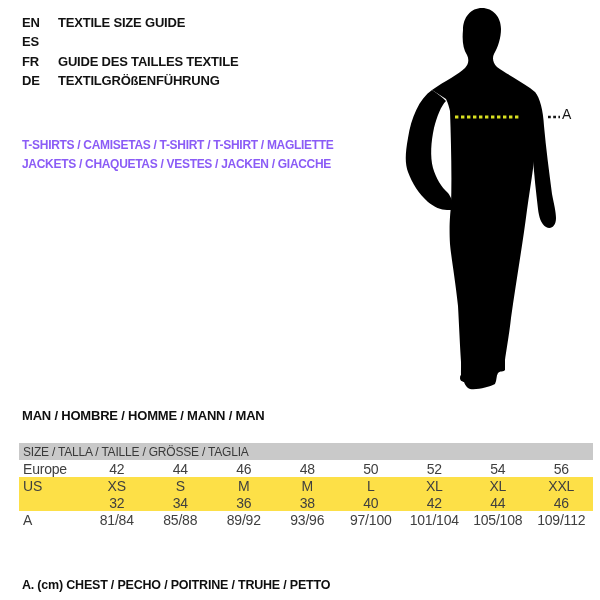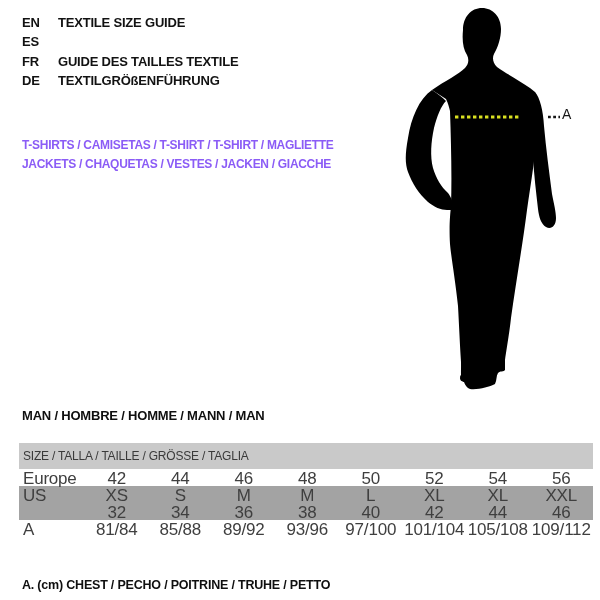--- a/index.html
+++ b/index.html
@@ -20,26 +20,26 @@
   .figure{position:absolute;left:403px;top:6px;width:175px;height:390px;}
   .figure svg{display:block;}
   .measure-label{position:absolute;left:159px;top:100px;font-size:14px;font-weight:500;color:#161616;}
 
   
   .section-title{position:absolute;left:22px;top:408px;font-size:13px;font-weight:700;
                  letter-spacing:-0.2px;color:#0f0f0f;}
 
   
   .size-table{position:absolute;left:19px;top:443px;width:574px;}
-  .thead{height:26px;background:#c9c9c9;display:flex;align-items:center;
+  .thead{height:17px;background:#c9c9c9;display:flex;align-items:center;
          padding-left:4px;font-size:12px;color:#3a3a3a;letter-spacing:-0.2px;box-sizing:border-box;}
   .trow{display:grid;grid-template-columns:66px repeat(8,1fr);height:17px;
-        align-items:center;font-size:17px;color:#3f3f3f;letter-spacing:-0.2px;}
+        align-items:center;font-size:14px;color:#3f3f3f;letter-spacing:-0.2px;}
   .trow.last{height:18px;}
-  .trow.shaded{background:#a3a3a3;}
+  .trow.shaded{background:#fde047;}
   .trow .lbl{padding-left:4px;text-align:left;}
   .trow .val{text-align:center;}
 
   
   .footnote{position:absolute;left:22px;top:546px;font-size:12.5px;font-weight:700;
             letter-spacing:-0.2px;color:#0f0f0f;margin-top:32px;}
 </style>
 </head>
 <body>
 

